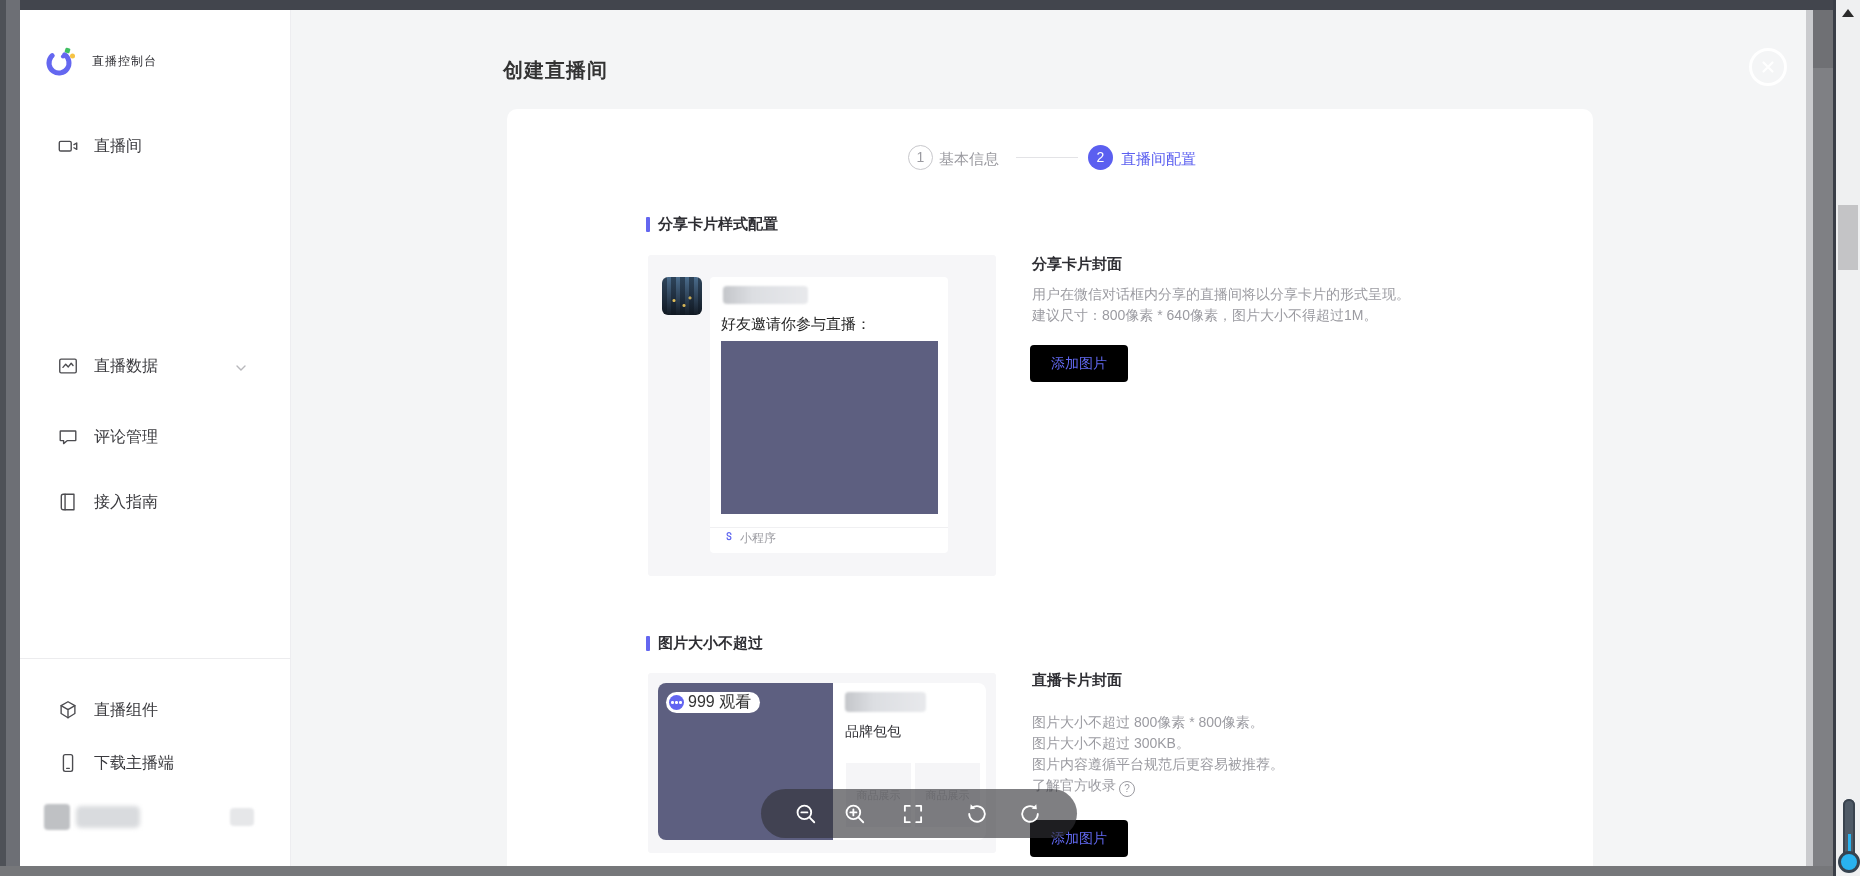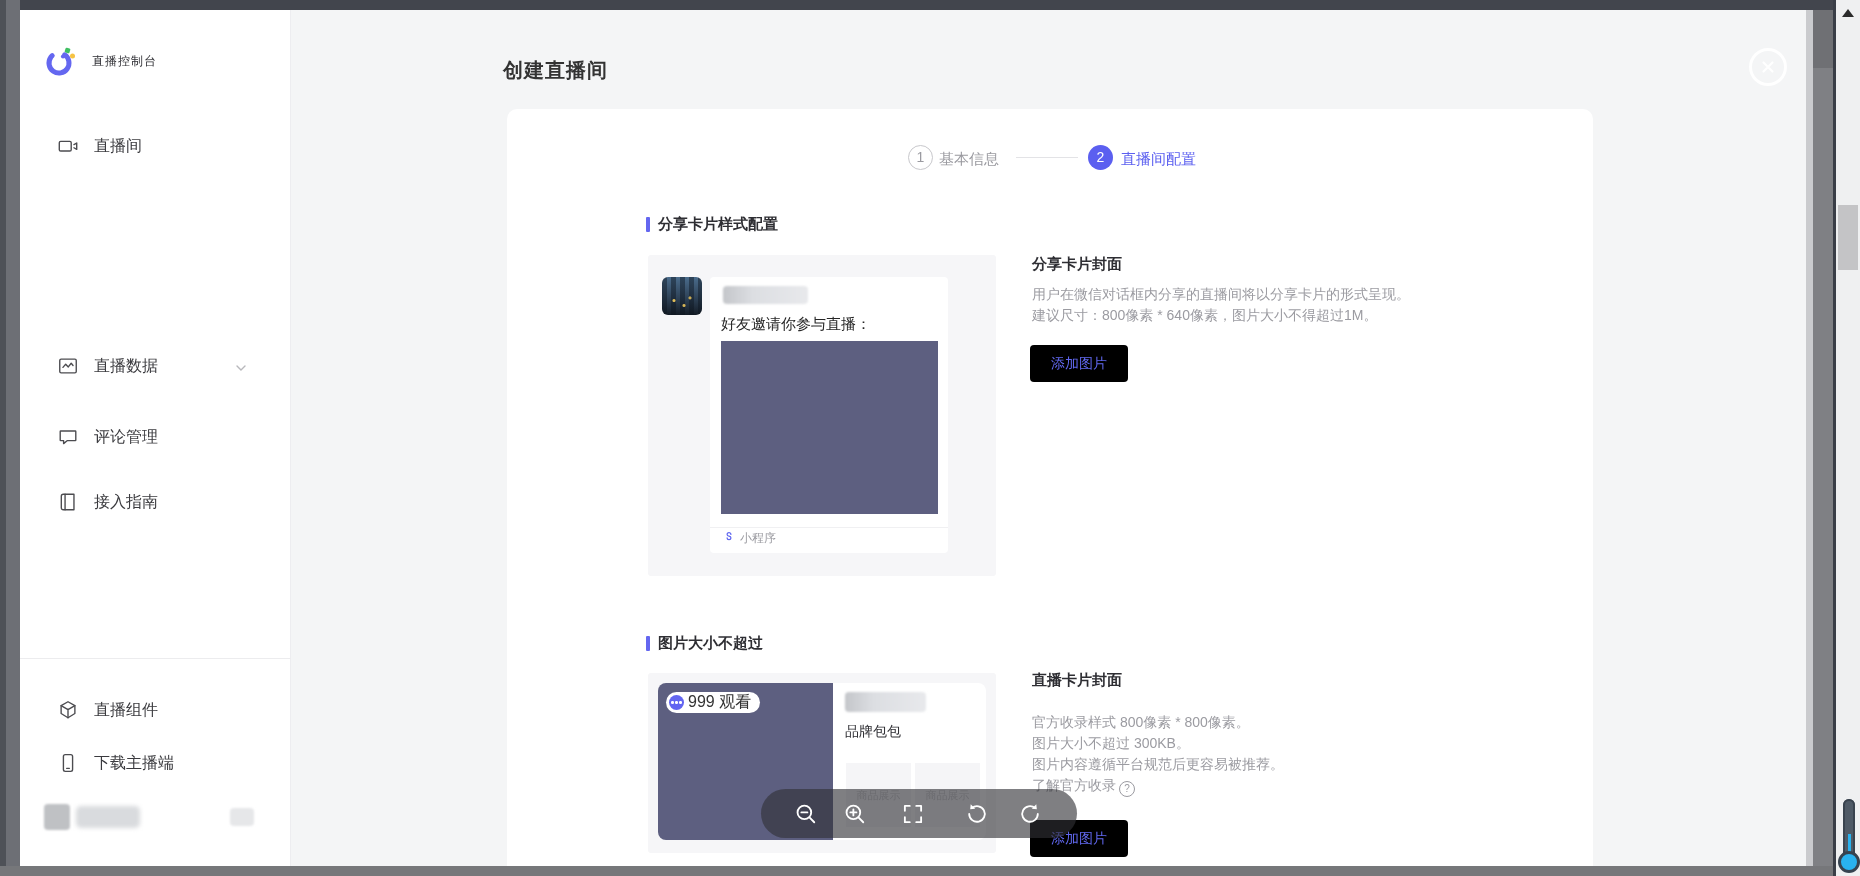--- a/index.html
+++ b/index.html
@@ -249,21 +249,21 @@
       <div class="product" style="left:13px">
           <span>商品展示</span>
         </div>
       <div class="product" style="left:82px">
           <span>商品展示</span>
         </div>
     </div>
   </div>
 
   <div class="abs info-title" style="left:1032px;top:671px">直播卡片封面</div>
-  <div class="abs info-desc" style="left:1032px;top:712px">官方收录样式 800像素 * 800像素。</div>
+  <div class="abs info-desc" style="left:1032px;top:712px">图片大小不超过 800像素 * 800像素。</div>
   <div class="abs info-desc" style="left:1032px;top:733px">图片大小不超过 300KB。</div>
   <div class="abs info-desc" style="left:1032px;top:754px">图片内容遵循平台规范后更容易被推荐。</div>
   <div class="abs info-desc" style="left:1032px;top:775px">
     <span style="cursor:pointer">了解官方收录</span><span class="help-circle">?</span>
   </div>
   <button class="abs add-btn" style="left:1030px;top:820px">添加图片</button>
 
   <div class="abs viewer-toolbar">
     <span class="vt-icon" style="left:32px">
       <svg width="26" height="26" viewBox="0 0 24 24" fill="none" stroke="#fff" stroke-width="1.7" stroke-linecap="round">

